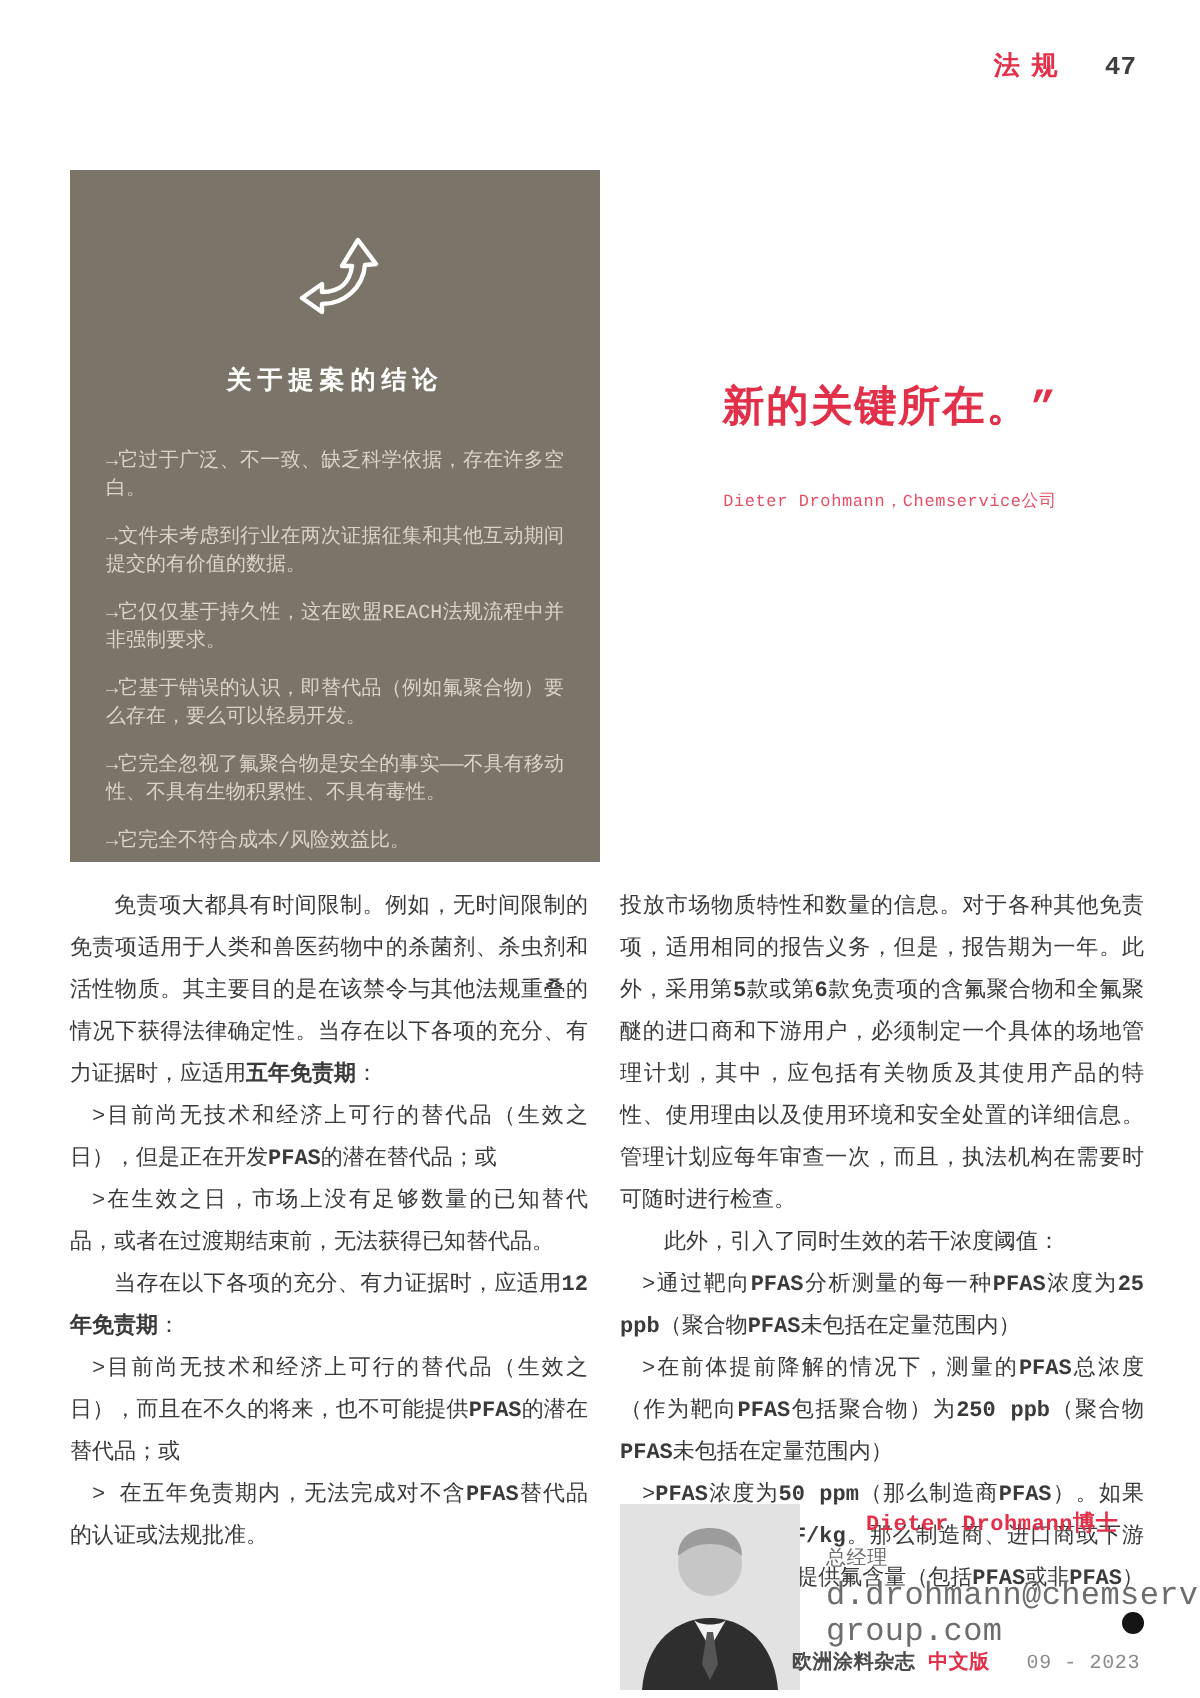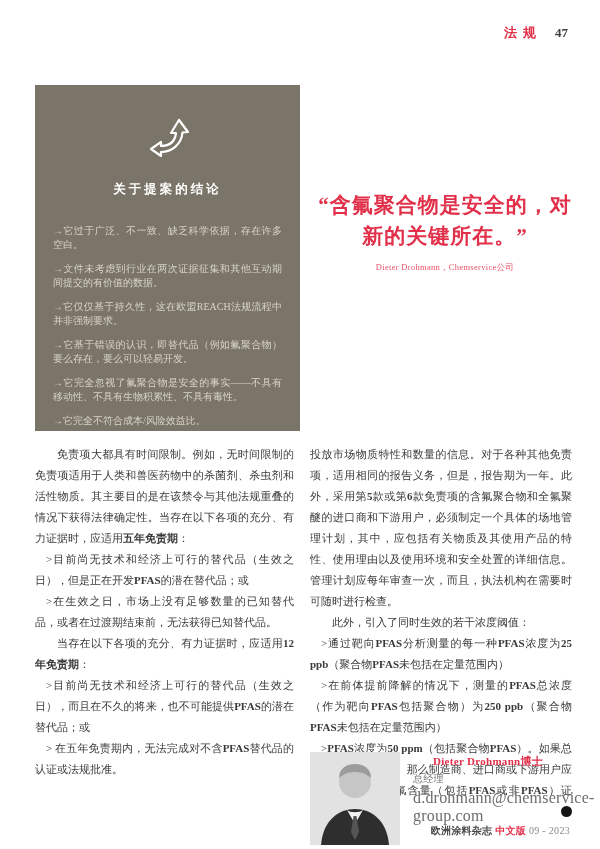--- a/index.html
+++ b/index.html
@@ -5,21 +5,21 @@
   :root{
     --accent:#e2304a;
     --box-bg:#7a7568;
     --box-text:#d8d4c6;
     --body-text:#3a3a3a;
   }
   *{margin:0;padding:0;box-sizing:border-box;}
   html,body{background:#fff;}
   .page{
     position:relative;width:600px;height:849px;background:#fff;overflow:hidden;
-    font-family:Liberation Serif, serif;
+    font-family:Liberation Mono, monospace;
   }
   
   .header{position:absolute;top:24px;right:32px;font-size:13px;font-weight:bold;}
   .section{color:var(--accent);letter-spacing:0.45em;margin-right:2px;}
   .pagenum{color:#3f3f3f;margin-left:8px;}
   
   .conclusion-box{
     position:absolute;left:35px;top:85px;width:265px;height:346px;
     background:var(--box-bg);padding:24px 18px 0;
   }
@@ -27,21 +27,21 @@
   .box-icon svg{display:inline-block;}
   .box-title{color:#fff;font-weight:bold;font-size:12.5px;text-align:center;
     letter-spacing:3px;margin-top:18px;}
   .box-bullets{margin-top:26px;}
   .bullet{color:var(--box-text);font-size:10px;line-height:13.5px;margin-bottom:11px;
     text-align:justify;}
   
   .pull-quote{position:absolute;left:303px;top:190px;width:284px;text-align:center;}
   .quote-line{color:var(--accent);font-weight:bold;font-size:21px;line-height:31px;
     letter-spacing:1px;white-space:nowrap;}
-  .quote-attr{color:var(--accent);font-size:8.5px;margin-top:10px;opacity:.85;
+  .quote-attr{color:var(--accent);font-size:8.5px;margin-top:24px;opacity:.85;
     letter-spacing:.3px;}
   
   .col{position:absolute;top:444px;font-size:11px;line-height:21px;
     color:var(--body-text);text-align:justify;}
   .col-left{left:35px;width:259px;}
   .col-right{left:310px;width:262px;}
   .para{margin:0;}
   .b{font-weight:bold;}
   .endmark{
     float:right;width:11px;height:11px;background:#151515;border-radius:50%;
@@ -52,21 +52,21 @@
   .bio{position:absolute;left:310px;top:752px;width:262px;display:flex;gap:13px;}
   .photo{width:90px;height:93px;flex:0 0 auto;background:#e2e2e2;}
   .bio-text{padding-top:2px;}
   .bio-name{color:var(--accent);font-weight:bold;font-size:11px;letter-spacing:.3px;padding-left:20px;}
   .bio-line{color:#6d6d6d;font-size:10px;margin-top:3px;letter-spacing:.3px;}
   .bio-email{color:#6d6d6d;font-size:16px;margin-top:3px;letter-spacing:.2px;}
   
   .footer{position:absolute;top:824px;right:30px;font-size:10px;letter-spacing:.3px;}
   .f-mag{color:#4a4a4a;font-weight:bold;}
   .f-ed{color:var(--accent);font-weight:bold;}
-  .f-issue{color:#8a8a8a;}
+  .f-issue{color:#8a8a8a;margin-left:12px;}
 </style>
 </head>
 <body>
 
 <div class="page">
 
   <div class="header">
     <span class="section">法规</span>
     <span class="pagenum">47</span>
   </div>
@@ -83,41 +83,40 @@
         <div class="bullet">→文件未考虑到行业在两次证据征集和其他互动期间提交的有价值的数据。</div>
         <div class="bullet">→它仅仅基于持久性，这在欧盟REACH法规流程中并非强制要求。</div>
         <div class="bullet">→它基于错误的认识，即替代品（例如氟聚合物）要么存在，要么可以轻易开发。</div>
         <div class="bullet">→它完全忽视了氟聚合物是安全的事实——不具有移动性、不具有生物积累性、不具有毒性。</div>
         <div class="bullet">→它完全不符合成本/风险效益比。</div>
       </div>
   </div>
 
   <div class="pull-quote">
     <div class="quote-lines">
-        <div class="quote-line">“含氟聚合物是安全的，对</div>
         <div class="quote-line">新的关键所在。”</div>
       </div>
     <div class="quote-attr">Dieter Drohmann，Chemservice公司</div>
   </div>
 
   <div class="col col-left">
       <p class="para" style="text-indent: 2em;"><span>免责项大都具有时间限制。例如，无时间限制的免责项适用于人类和兽医药物中的杀菌剂、杀虫剂和活性物质。其主要目的是在该禁令与其他法规重叠的情况下获得法律确定性。当存在以下各项的充分、有力证据时，应适用</span><span class="b">五年免责期</span><span>：</span></p>
       <p class="para" style="text-indent: 1em;"><span>&gt;目前尚无技术和经济上可行的替代品（生效之日），但是正在开发</span><span class="b">PFAS</span><span>的潜在替代品；或</span></p>
       <p class="para" style="text-indent: 1em;"><span>&gt;在生效之日，市场上没有足够数量的已知替代品，或者在过渡期结束前，无法获得已知替代品。</span></p>
       <p class="para" style="text-indent: 2em;"><span>当存在以下各项的充分、有力证据时，应适用</span><span class="b">12年免责期</span><span>：</span></p>
       <p class="para" style="text-indent: 1em;"><span>&gt;目前尚无技术和经济上可行的替代品（生效之日），而且在不久的将来，也不可能提供</span><span class="b">PFAS</span><span>的潜在替代品；或</span></p>
       <p class="para" style="text-indent: 1em;"><span>&gt; 在五年免责期内，无法完成对不含</span><span class="b">PFAS</span><span>替代品的认证或法规批准。</span></p>
     </div>
 
   <div class="col col-right">
       <p class="para"><span>投放市场物质特性和数量的信息。对于各种其他免责项，适用相同的报告义务，但是，报告期为一年。此外，采用第</span><span class="b">5</span><span>款或第</span><span class="b">6</span><span>款免责项的含氟聚合物和全氟聚醚的进口商和下游用户，必须制定一个具体的场地管理计划，其中，应包括有关物质及其使用产品的特性、使用理由以及使用环境和安全处置的详细信息。管理计划应每年审查一次，而且，执法机构在需要时可随时进行检查。</span></p>
       <p class="para" style="text-indent: 2em;"><span>此外，引入了同时生效的若干浓度阈值：</span></p>
       <p class="para" style="text-indent: 1em;"><span>&gt;通过靶向</span><span class="b">PFAS</span><span>分析测量的每一种</span><span class="b">PFAS</span><span>浓度为</span><span class="b">25 ppb</span><span>（聚合物</span><span class="b">PFAS</span><span>未包括在定量范围内）</span></p>
       <p class="para" style="text-indent: 1em;"><span>&gt;在前体提前降解的情况下，测量的</span><span class="b">PFAS</span><span>总浓度（作为靶向</span><span class="b">PFAS</span><span>包括聚合物）为</span><span class="b">250 ppb</span><span>（聚合物</span><span class="b">PFAS</span><span>未包括在定量范围内）</span></p>
-      <p class="para" style="text-indent: 1em;"><span>&gt;</span><span class="b">PFAS</span><span>浓度为</span><span class="b">50 ppm</span><span>（包括聚合物</span><span class="b">PFAS</span><span>）。如果总氟超过</span><span class="b">50 mg F/kg</span><span>。那么制造商、进口商或下游用户应向执法机构提供氟含量（包括</span><span class="b">PFAS</span><span>或非</span><span class="b">PFAS</span><span>）证明。</span><span class="endmark">‹</span></p>
+      <p class="para" style="text-indent: 1em;"><span>&gt;</span><span class="b">PFAS</span><span>浓度为</span><span class="b">50 ppm</span><span>（那么制造商</span><span class="b">PFAS</span><span>）。如果总氟超过</span><span class="b">50 mg F/kg</span><span>。那么制造商、进口商或下游用户应向执法机构提供氟含量（包括</span><span class="b">PFAS</span><span>或非</span><span class="b">PFAS</span><span>）证明。</span><span class="endmark">‹</span></p>
     </div>
 
   <div class="bio">
     <div class="photo">
       <svg width="90" height="93" viewBox="0 0 90 93">
         <rect width="90" height="93" fill="#e2e2e2"></rect>
         <circle cx="45" cy="30" r="16" fill="#c6c6c6"></circle>
         <path d="M29 26 C29 16 37 12 45 12 C53 12 61 16 61 26 C56 22 52 20 45 20 C38 20 34 22 29 26 Z" fill="#9c9c9c"></path>
         <path d="M11 93 C13 68 29 57 45 57 C61 57 77 68 79 93 Z" fill="#2e2e2e"></path>
         <path d="M37 58 L45 72 L53 58 C50 61 40 61 37 58 Z" fill="#f2f2f2"></path>

